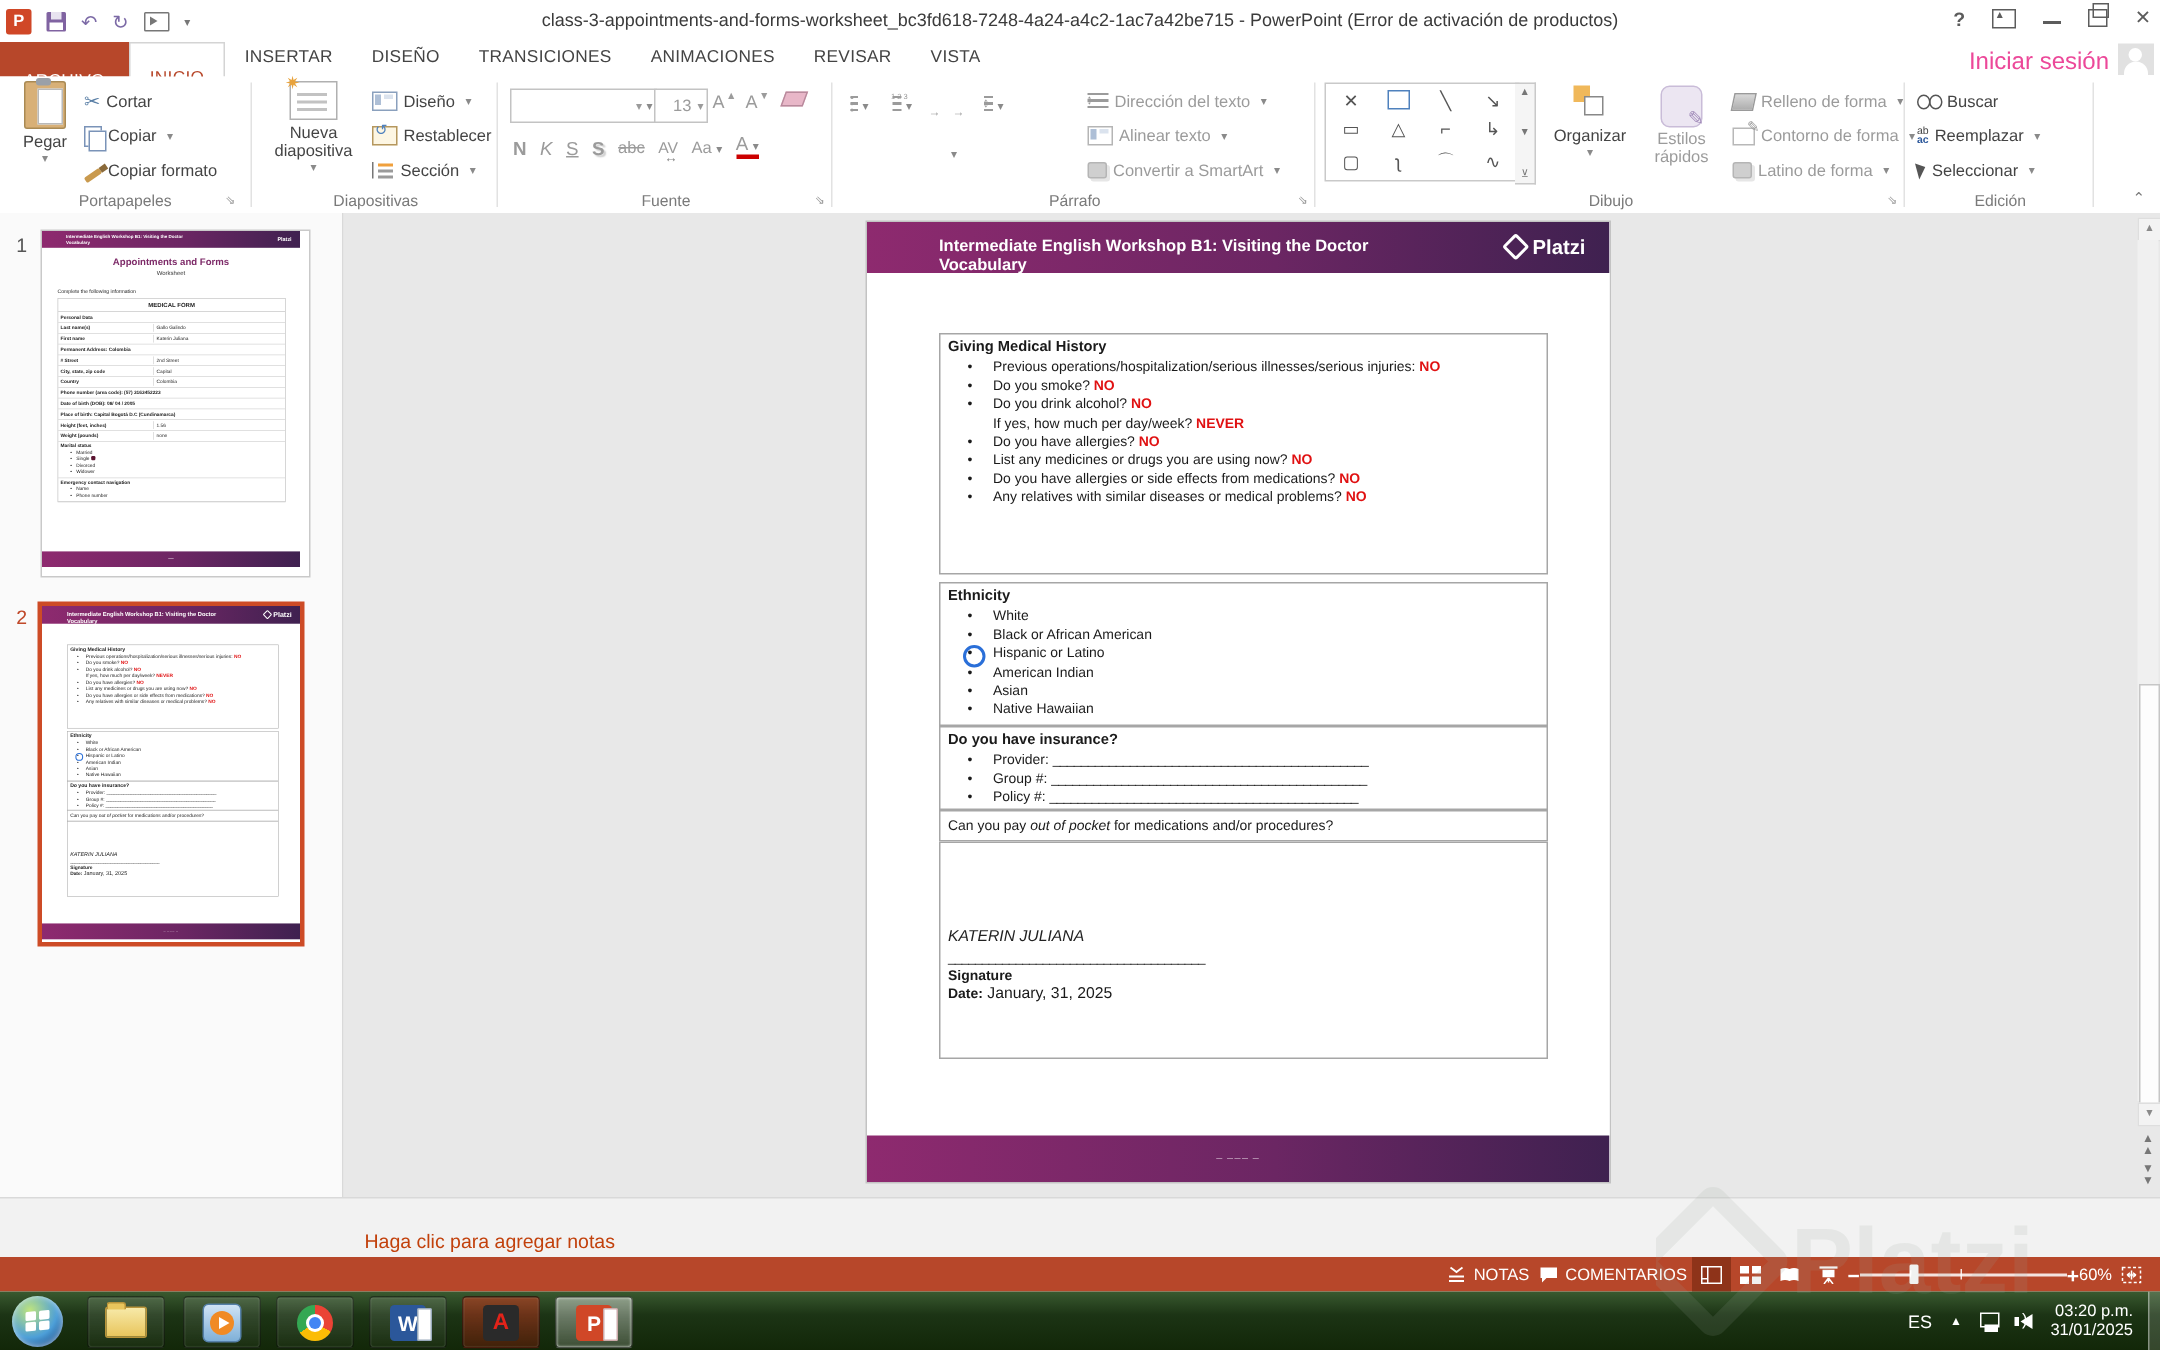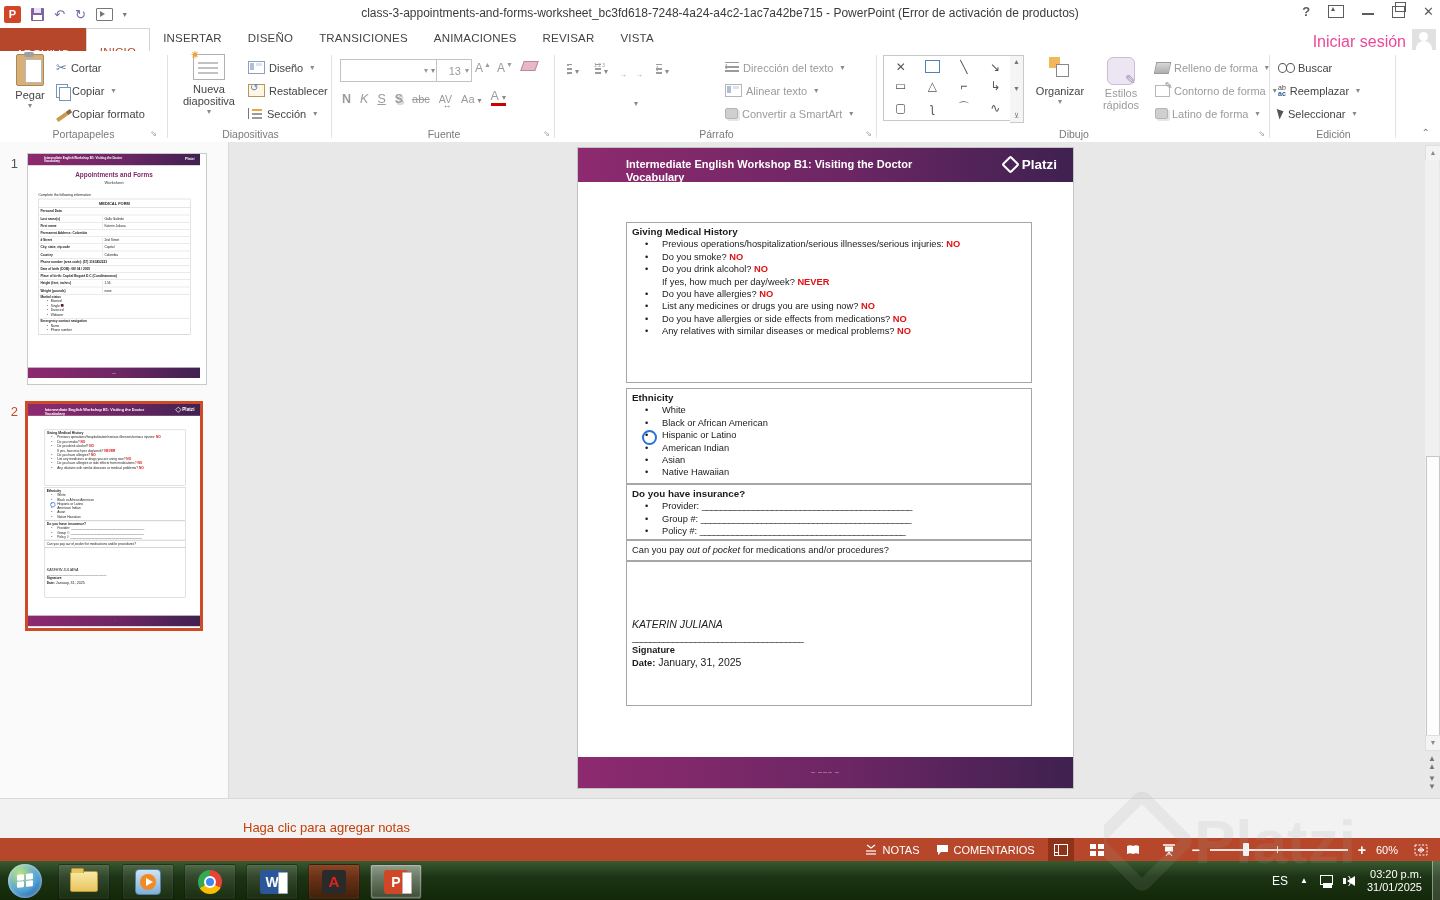--- a/index.html
+++ b/index.html
@@ -206,21 +206,21 @@
   .sc-thumb{position:absolute;left:1px;top:296px;width:14px;height:292px;background:#fdfdfd;border:1px solid #c6c6c6;box-sizing:border-box}
   .sc-dbl{position:absolute;left:1px;width:14px;height:16px;color:#777;font-size:8px;text-align:center;line-height:8px}
 
   
   #notesbar{position:absolute;left:0;top:798px;width:1440px;height:40px;background:#f2f2f2;border-top:1px solid #d9d9d9}
   #notesbar .ph{position:absolute;left:243px;top:21px;font-size:13px;color:#c2410c}
 
   
   #statusbar{position:absolute;left:0;top:838px;width:1440px;height:23px;background:#b7472a;color:#fff;font-size:11px}
   .sb-left{position:absolute;left:10px;top:0;height:23px;display:flex;align-items:center;gap:18px}
-  .sb-right{position:absolute;right:6px;top:0;height:23px;display:flex;align-items:center;gap:10px}
+  .sb-right{position:absolute;right:6px;top:0;height:23px;display:flex;align-items:center;}
   .sb-item{display:flex;align-items:center;gap:5px;height:23px;padding:0 3px}
   .sb-view{width:26px;height:23px;display:flex;align-items:center;justify-content:center}
   .sb-view.active{background:#8e3319}
   .zoom-track{position:relative;width:138px;height:23px}
   .zoom-track .line{position:absolute;left:0;top:11px;width:138px;height:1.5px;background:rgba(255,255,255,.85)}
   .zoom-track .tick{position:absolute;left:67px;top:8px;width:1.5px;height:7px;background:rgba(255,255,255,.85)}
   .zoom-track .knob{position:absolute;left:33px;top:5px;width:6px;height:13px;background:#fff;border-radius:1px}
   .zbtn{font-size:14px;font-weight:bold;line-height:1}
 
   

